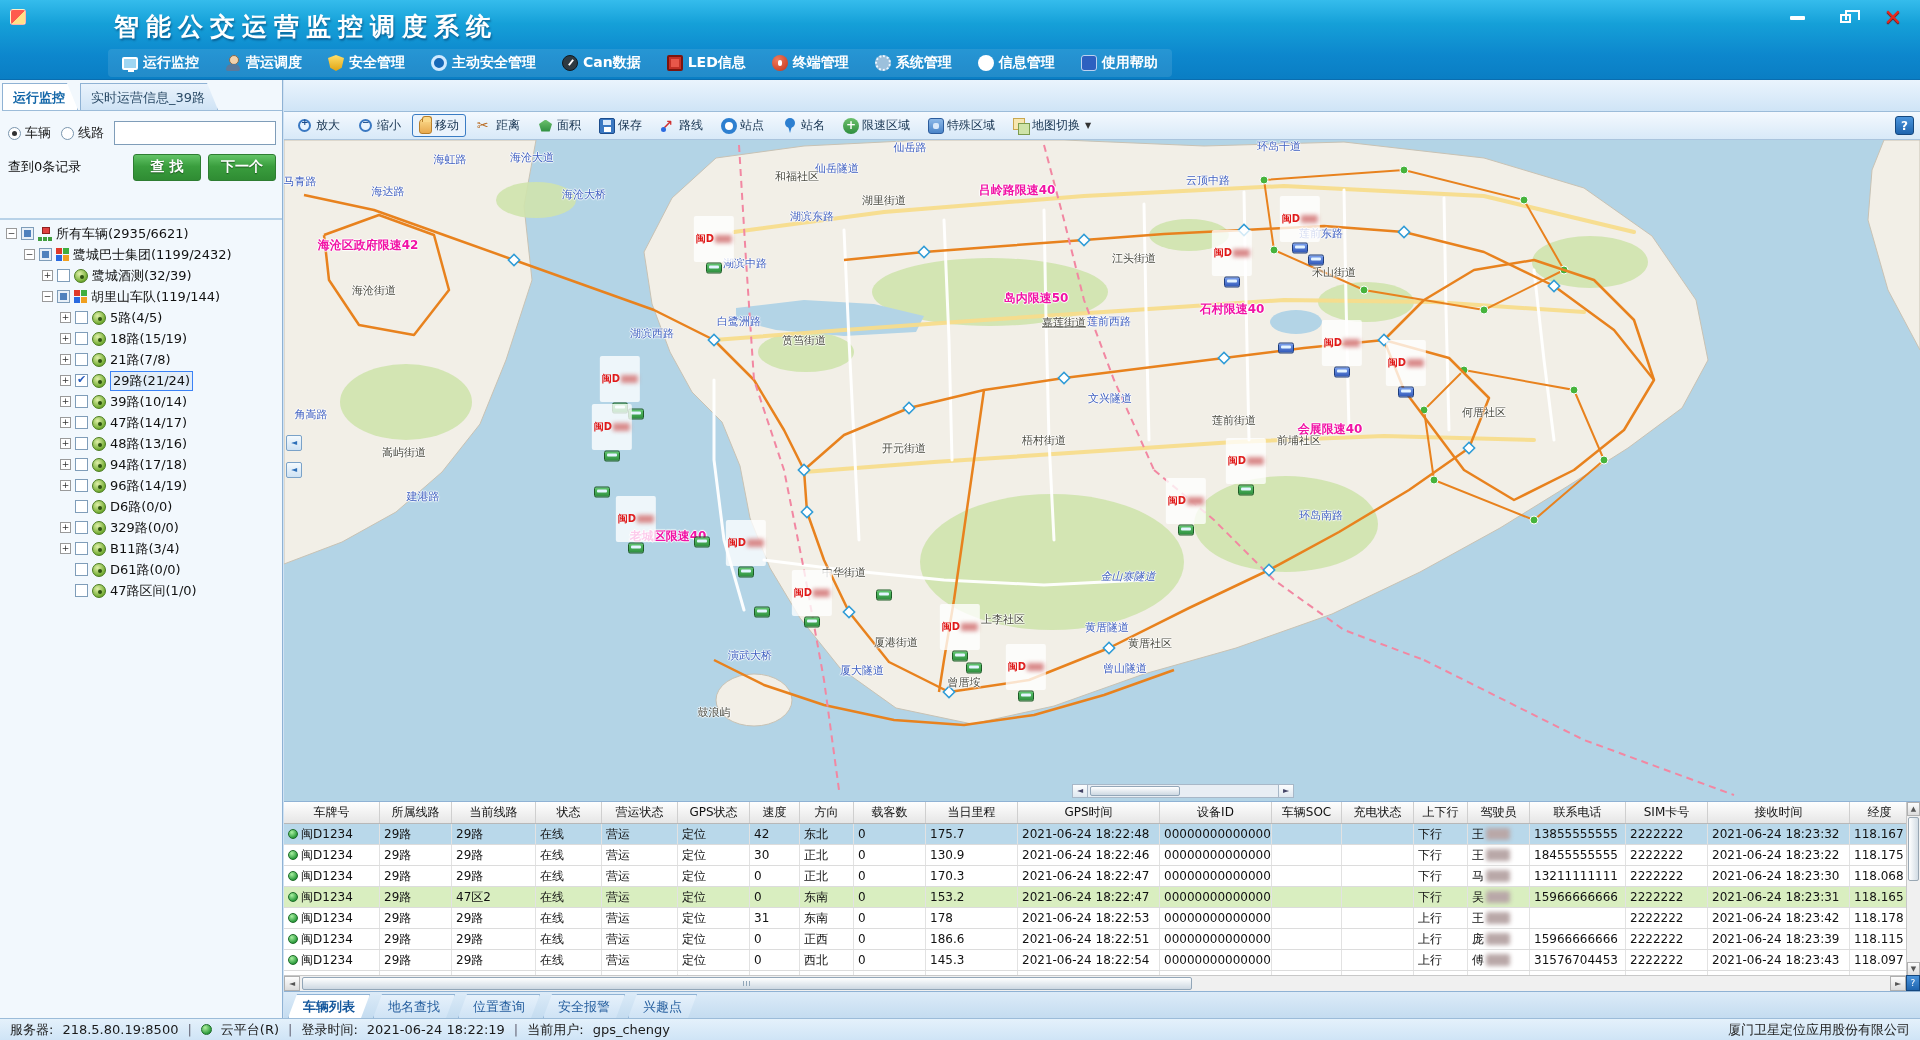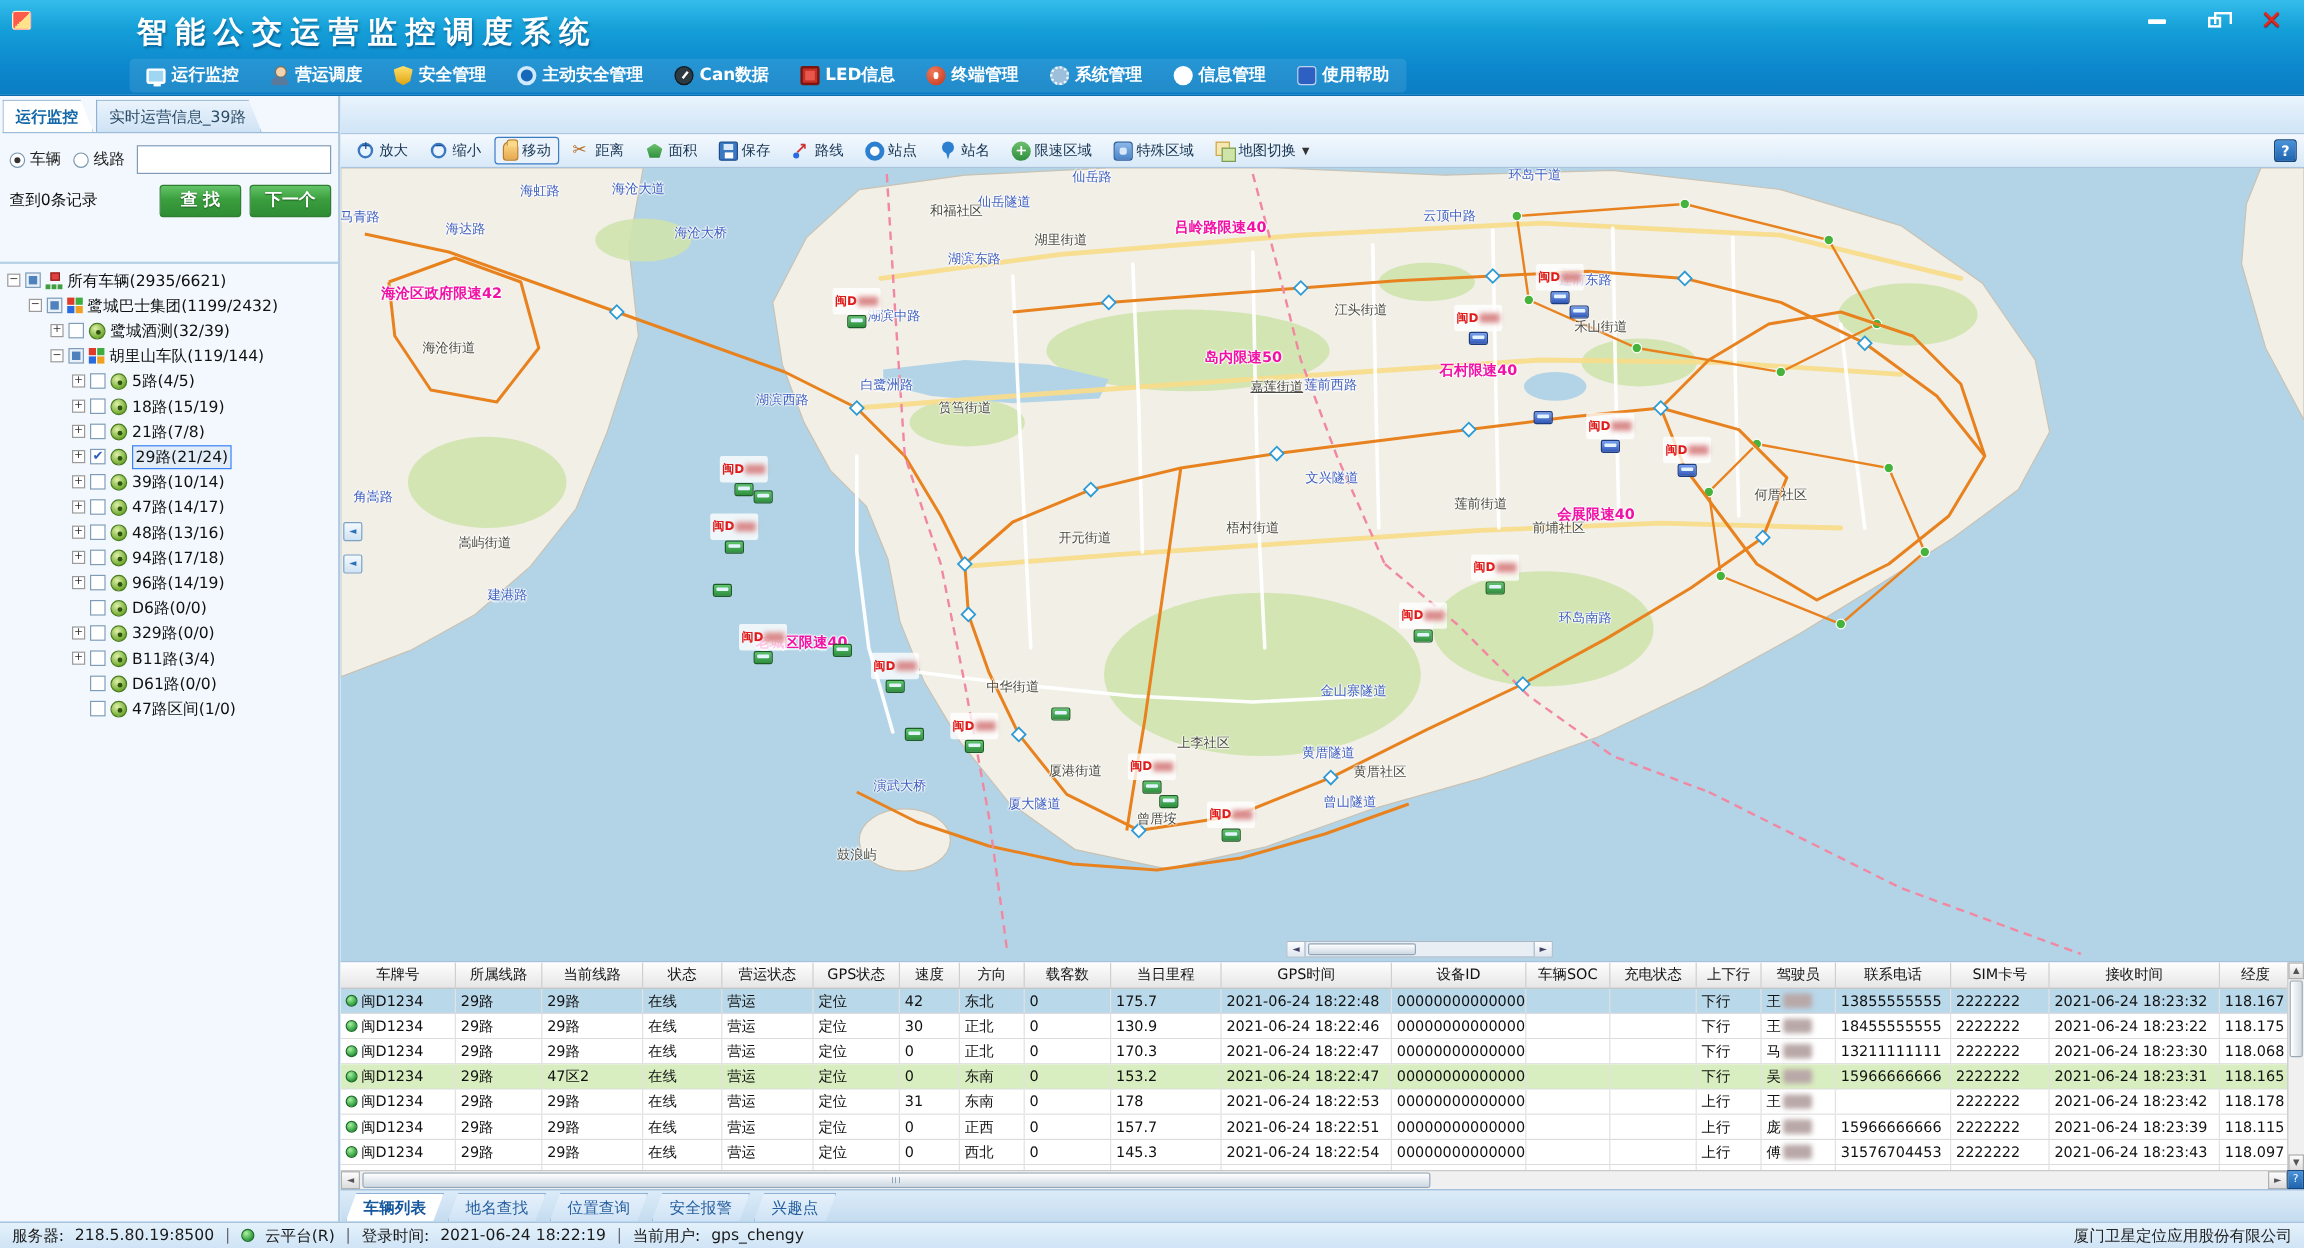--- a/index.html
+++ b/index.html
@@ -126,21 +126,21 @@
   .mlabel { position:absolute; white-space:nowrap; transform:translate(-50%,-50%); pointer-events:none;
     text-shadow:1px 0 1px #fff,-1px 0 1px #fff,0 1px 1px #fff,0 -1px 1px #fff; }
   .ml-road { font-size:11px; color:#3f5fc0; }
   .ml-area { font-size:11px; color:#4a4a40; }
   .ml-speed { font-size:12px; font-weight:bold; color:#f112a5; }
   .bus { position:absolute; width:16px; height:11px; border-radius:2px; border:1px solid #1d5c26;
     background:linear-gradient(#5fc66f,#2e8f3e); cursor:pointer; transform:translate(-50%,-50%); }
   .bus::before { content:''; position:absolute; left:2px; top:2px; right:2px; height:3px; background:#e4f4ff; border-radius:1px; }
   .bus.blue { border-color:#1d3c7c; background:linear-gradient(#7aa0ee,#3158b8); }
   .bus-label { position:absolute; transform:translate(-50%,-100%); margin-top:-6px; display:flex; align-items:center;
-    background:rgba(255,255,255,.78); padding:4px 2px; border-radius:2px; color:#e01818; font-size:10px; font-weight:bold; pointer-events:none; }
+    background:rgba(255,255,255,.78); padding:16px 2px; border-radius:2px; color:#e01818; font-size:10px; font-weight:bold; pointer-events:none; }
   .bus-blur { display:inline-block; width:17px; height:8px; margin-left:1px; background:#d98a8a; filter:blur(2px); border-radius:1px; }
   .map-pan { position:absolute; left:2px; width:16px; height:16px; background:linear-gradient(#f4fafe,#cfe2f3); border:1px solid #7aa2c8;
     color:#2d6fb8; font-size:8px; text-align:center; line-height:14px; cursor:pointer; border-radius:2px; }
   .map-hs { position:absolute; bottom:3px; left:788px; width:222px; height:14px; background:#e8eef4; border:1px solid #a8b8c8;
     display:flex; align-items:stretch; }
   .map-hs .arr { width:15px; background:linear-gradient(#fcfdfe,#dfe8f0); border-right:1px solid #a8b8c8; font-size:8px; color:#446;
     text-align:center; line-height:12px; cursor:pointer; }
   .map-hs .arr:last-child { border-left:1px solid #a8b8c8; border-right:none; }
   .map-hs .trk { flex:1; position:relative; }
   .map-hs .th { position:absolute; left:2px; top:1px; bottom:1px; width:90px; background:linear-gradient(#fff,#cdd8e2); border:1px solid #92a6b8; border-radius:2px; cursor:pointer; }
@@ -522,21 +522,21 @@
           <div class="mlabel ml-road" style="left: 553px; top: 28px;">仙岳隧道</div>
           <div class="mlabel ml-road" style="left: 924px; top: 40px;">云顶中路</div>
           <div class="mlabel ml-road" style="left: 995px; top: 6px;">环岛干道</div>
           <div class="mlabel ml-road" style="left: 461px; top: 123px;">湖滨中路</div>
           <div class="mlabel ml-road" style="left: 528px; top: 76px;">湖滨东路</div>
           <div class="mlabel ml-road" style="left: 368px; top: 193px;">湖滨西路</div>
           <div class="mlabel ml-road" style="left: 455px; top: 181px;">白鹭洲路</div>
           <div class="mlabel ml-road" style="left: 825px; top: 181px;">莲前西路</div>
           <div class="mlabel ml-road" style="left: 1037px; top: 93px;">莲前东路</div>
           <div class="mlabel ml-road" style="left: 826px; top: 258px;">文兴隧道</div>
-          <div class="mlabel ml-road" style="left: 844px; top: 436px;">金山寨隧道</div>
+          <div class="mlabel ml-road" style="left: 844px; top: 436px; font-style: italic;">金山寨隧道</div>
           <div class="mlabel ml-road" style="left: 823px; top: 487px;">黄厝隧道</div>
           <div class="mlabel ml-road" style="left: 841px; top: 528px;">曾山隧道</div>
           <div class="mlabel ml-road" style="left: 578px; top: 530px;">厦大隧道</div>
           <div class="mlabel ml-road" style="left: 466px; top: 515px;">演武大桥</div>
           <div class="mlabel ml-road" style="left: 1037px; top: 375px;">环岛南路</div>
           <div class="mlabel ml-road" style="left: 27px; top: 274px;">角嵩路</div>
           <div class="mlabel ml-road" style="left: 139px; top: 356px;">建港路</div>
           <div class="mlabel ml-area" style="left: 513px; top: 36px;">和福社区</div>
           <div class="mlabel ml-area" style="left: 600px; top: 60px;">湖里街道</div>
           <div class="mlabel ml-area" style="left: 850px; top: 118px;">江头街道</div>
@@ -822,21 +822,21 @@
               <span>闽D1234</span>
             </div>
             <div class="td" style="width: 72px;">29路</div>
             <div class="td" style="width: 84px;">29路</div>
             <div class="td" style="width: 66px;">在线</div>
             <div class="td" style="width: 76px;">营运</div>
             <div class="td" style="width: 72px;">定位</div>
             <div class="td" style="width: 50px;">0</div>
             <div class="td" style="width: 54px;">正西</div>
             <div class="td" style="width: 72px;">0</div>
-            <div class="td" style="width: 92px;">157.7</div>
+            <div class="td" style="width: 92px;">186.6</div>
             <div class="td" style="width: 142px;">2021-06-24 18:22:51</div>
             <div class="td" style="width: 112px;">00000000000000</div>
             <div class="td" style="width: 70px;"></div>
             <div class="td" style="width: 72px;"></div>
             <div class="td" style="width: 54px;">上行</div>
             <div class="td" style="width: 62px;">
               <span>庞</span>
               <span class="drv-blur"></span>
             </div>
             <div class="td" style="width: 96px;">15966666666</div>

